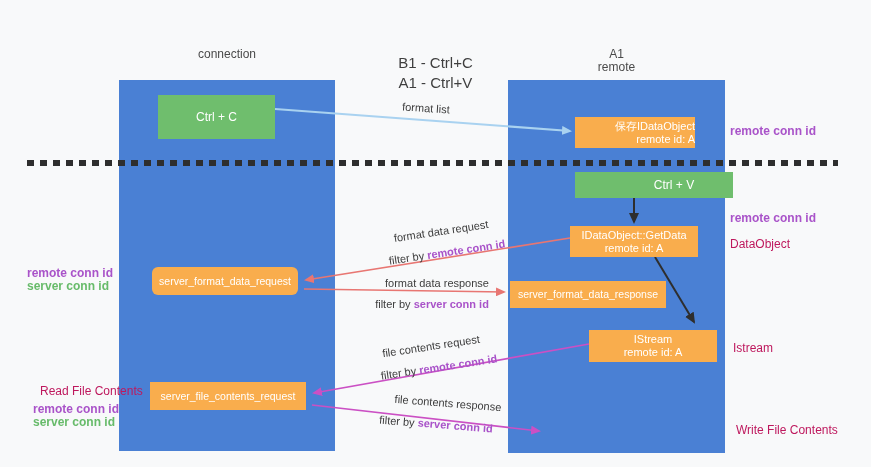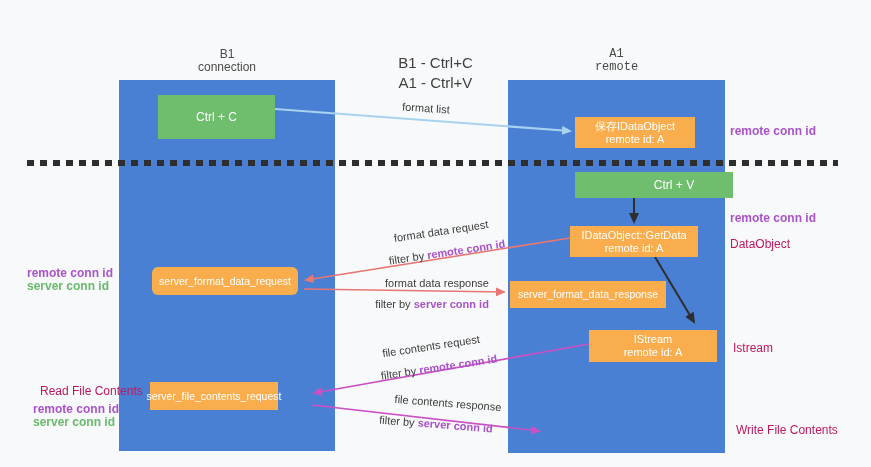--- a/index.html
+++ b/index.html
@@ -39,24 +39,23 @@
 <body>
 
 <div class="stage">
 
   <div class="title">
     <div>B1 - Ctrl+C</div>
     <div>A1 - Ctrl+V</div>
   </div>
 
   <div class="col-header" style="left:119px;width:216px;">
-    <div>B1</div>
     <div>connection</div>
   </div>
-  <div class="col-header" style="left:508px;width:217px;font-family:Liberation Mono, monospace;">
+  <div class="col-header" style="left:508px;width:217px;">
     <div>A1</div>
     <div>remote</div>
   </div>
 
   <div class="col col-left"></div>
   <div class="col col-right"></div>
 
   <svg class="overlay" width="871" height="467">
     <defs>
       <marker id="m-blue" markerWidth="10" markerHeight="9" refX="8" refY="4.5" orient="auto" markerUnits="userSpaceOnUse">
@@ -78,42 +77,42 @@
     <line class="l-red" x1="570" y1="238" x2="306" y2="280" marker-end="url(#m-red)"></line>
     <line class="l-red" x1="304" y1="289" x2="504" y2="292" marker-end="url(#m-red)"></line>
     <line class="l-black" x1="655" y1="257" x2="694" y2="322" marker-end="url(#m-black)"></line>
     <line class="l-mag" x1="589" y1="344" x2="314" y2="393" marker-end="url(#m-mag)"></line>
     <line class="l-mag" x1="312" y1="405" x2="539" y2="431" marker-end="url(#m-mag)"></line>
   </svg>
 
   <div class="node green" style="left:158px;top:95px;width:117px;height:44px;">
     <div>Ctrl + C</div>
   </div>
-  <div class="node orange" style="left:575px;top:117px;width:120px;height:31px;">
+  <div class="node orange" style="left:575px;top:117px;width:120px;height:31px;align-items:flex-end;">
     <div>保存IDataObject</div>
     <div>remote id: A</div>
   </div>
   <div class="node green" style="left:575px;top:172px;width:118px;height:26px;padding-left:40px;">
     <div>Ctrl + V</div>
   </div>
   <div class="node orange" style="left:570px;top:226px;width:128px;height:31px;">
     <div>IDataObject::GetData</div>
     <div>remote id: A</div>
   </div>
   <div class="node orange" style="left:589px;top:330px;width:128px;height:32px;">
     <div>IStream</div>
     <div>remote id: A</div>
   </div>
   <div class="node orange small" style="left:152px;top:267px;width:146px;height:28px;border-radius:6px;">
     <div>server_format_data_request</div>
   </div>
   <div class="node orange small" style="left:510px;top:281px;width:156px;height:27px;">
     <div>server_format_data_response</div>
   </div>
-  <div class="node orange small" style="left:150px;top:382px;width:128px;height:28px;">
+  <div class="node orange small" style="left:150px;top:382px;width:156px;height:28px;">
     <div>server_file_contents_request</div>
   </div>
 
   <div class="alabel" style="left:426px;top:108px;--rot:3.5deg;">format list</div>
   <div class="alabel" style="left:441px;top:231px;--rot:-8.5deg;">format data request</div>
   <div class="alabel" style="left:447px;top:252px;--rot:-8.5deg;"><span>filter by</span> <span class="purple">remote conn id</span></div>
   <div class="alabel" style="left:437px;top:283px;">format data response</div>
   <div class="alabel" style="left:432px;top:304px;"><span>filter by</span> <span class="purple">server conn id</span></div>
   <div class="alabel" style="left:431px;top:346px;--rot:-8.5deg;">file contents request</div>
   <div class="alabel" style="left:439px;top:367px;--rot:-8.5deg;"><span>filter by</span> <span class="purple">remote conn id</span></div>

